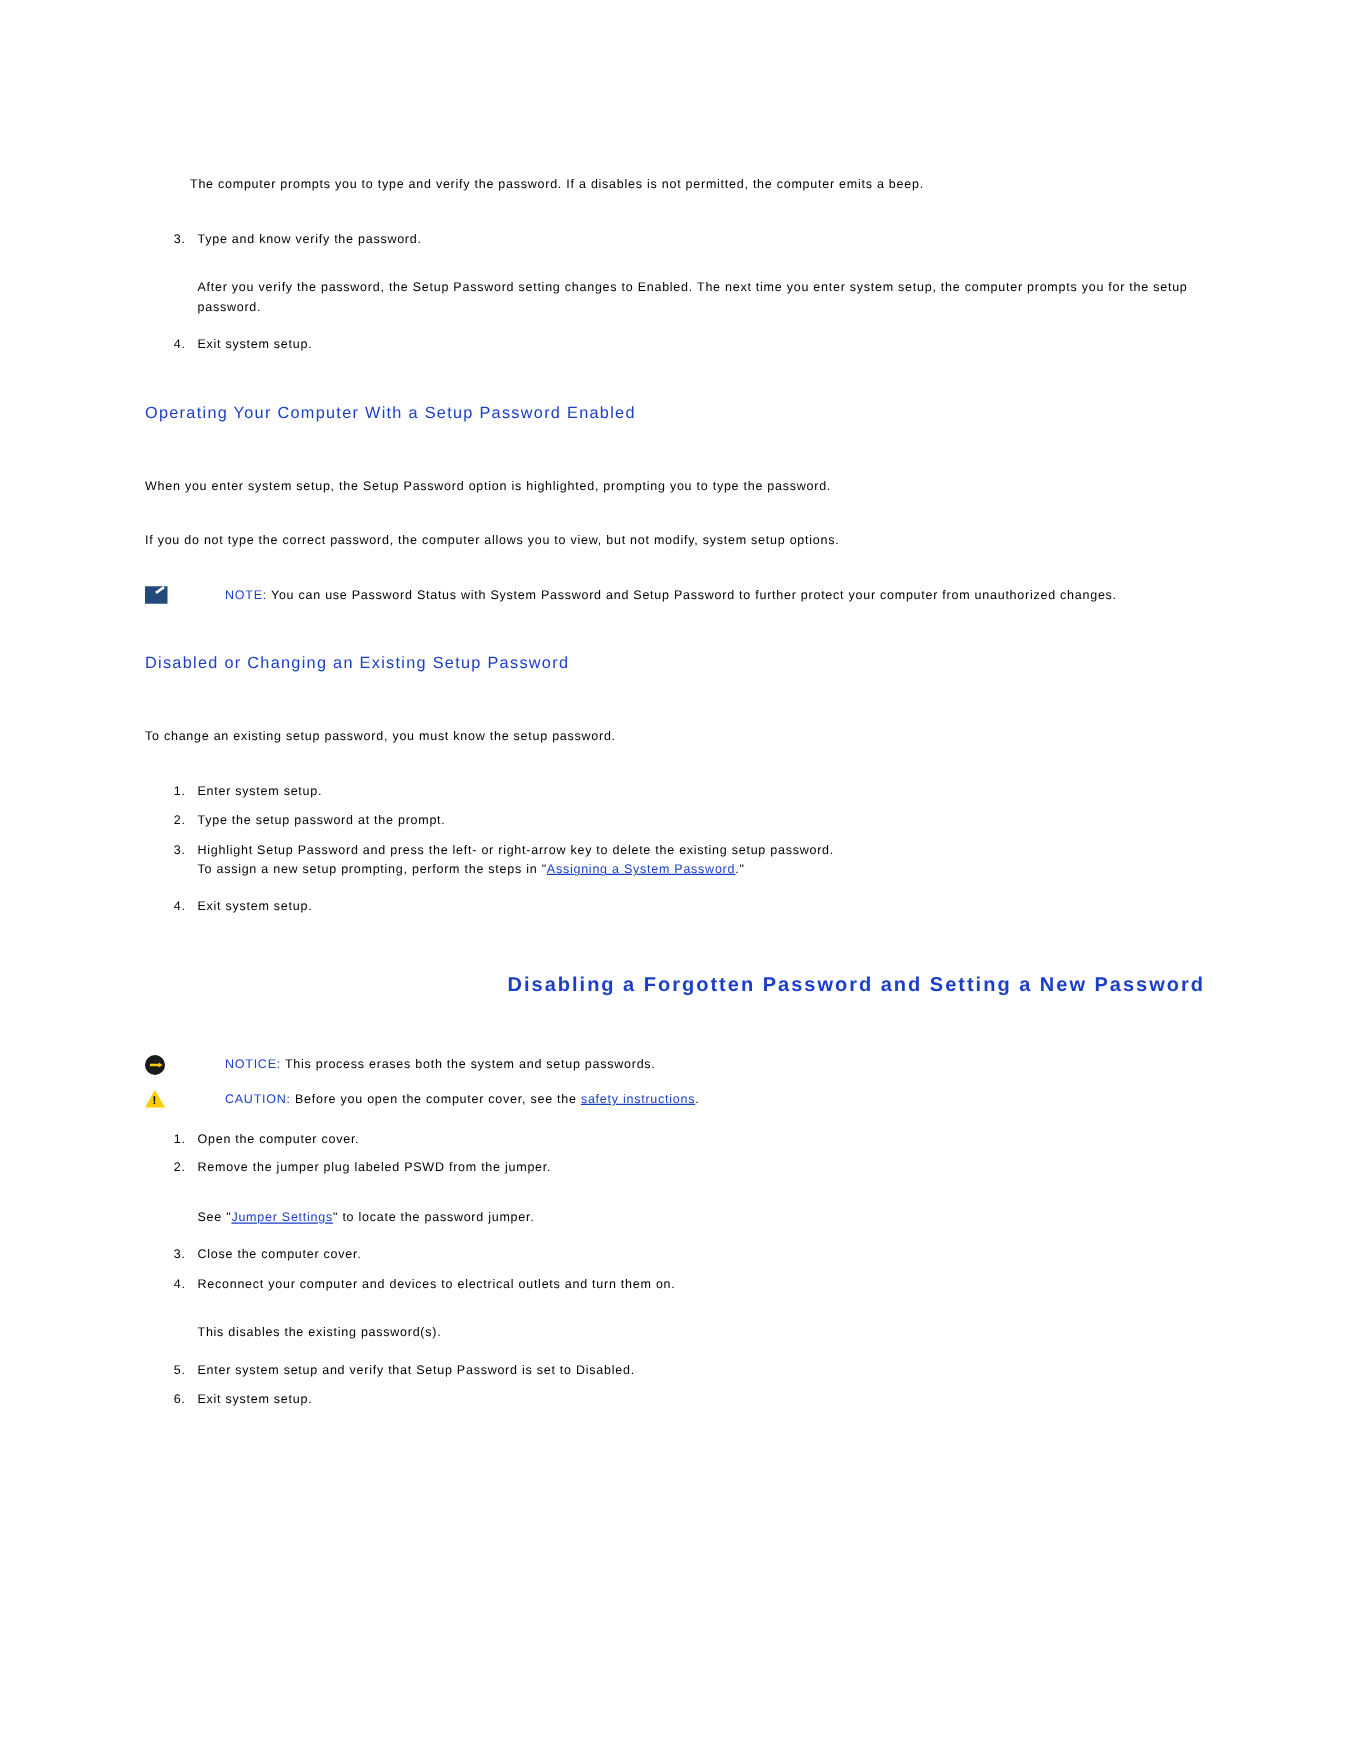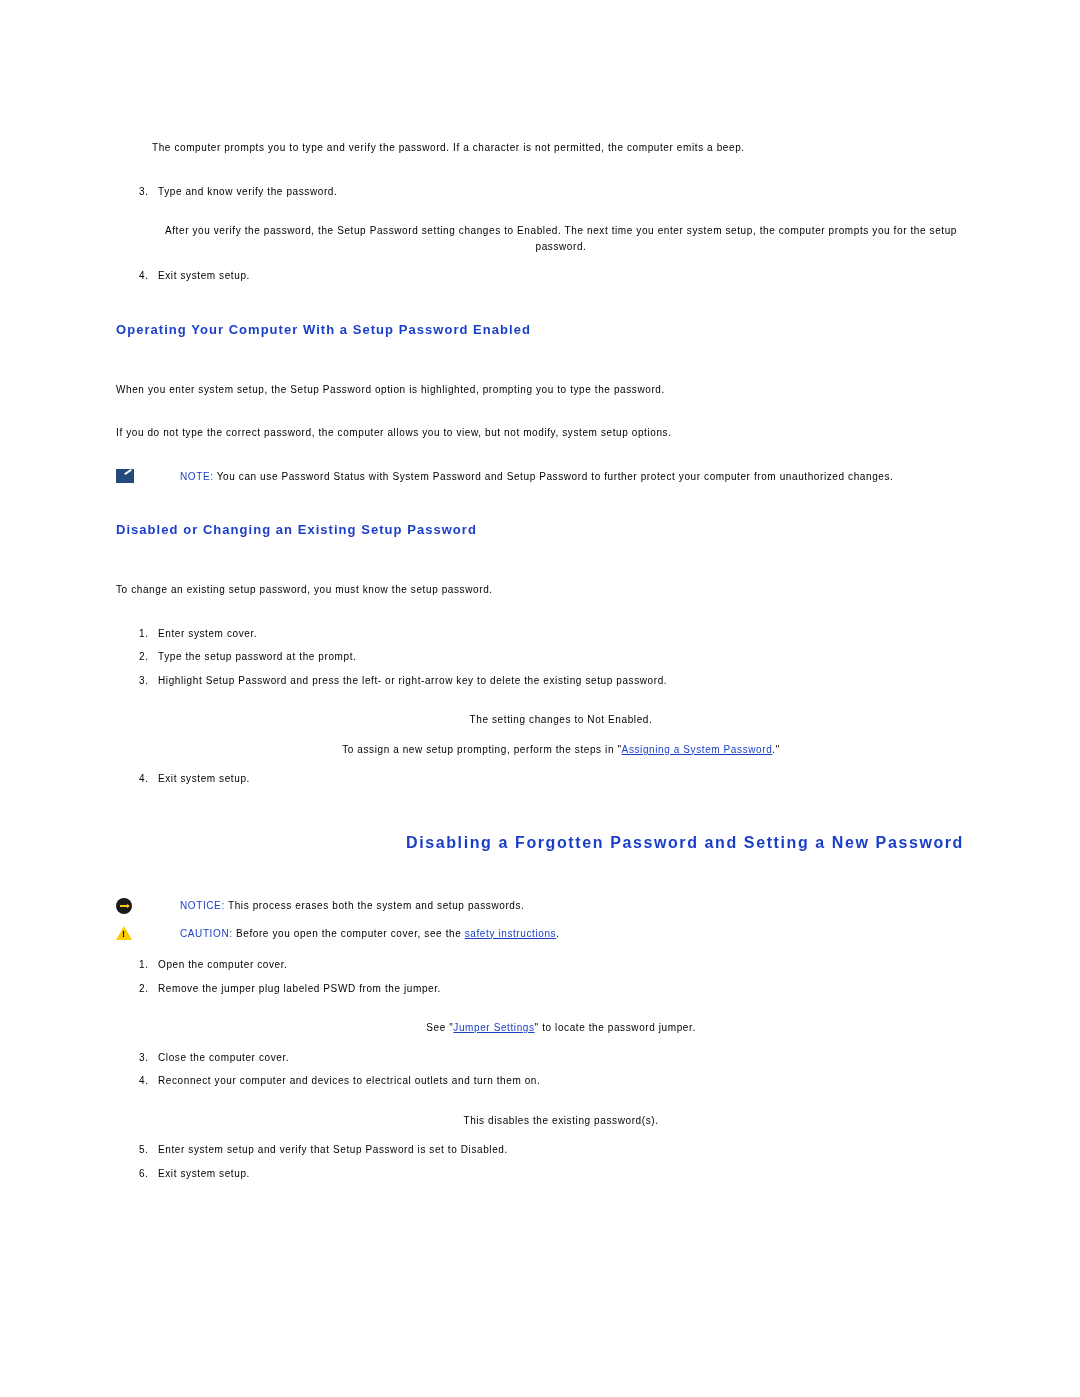--- a/index.html
+++ b/index.html
@@ -20,26 +20,25 @@
     margin: 0 0 24px 0;
     padding-left: 36px;
   }
   ol li {
     padding-left: 6px;
     margin-bottom: 8px;
   }
   .after-text {
     margin: 24px 0 14px 0;
     padding-left: 36px;
-    text-align: center;
   }
   h3 {
     font-size: 13px;
     color: #1a3ec8;
-    font-weight: bold;
+    font-weight: normal;
     margin: 36px 0 42px 0;
     letter-spacing: 0.08em;
   }
   h2 {
     font-size: 16px;
     color: #1a3ec8;
     font-weight: bold;
     margin: 44px 0 42px 0;
     letter-spacing: 0.1em;
     text-align: right;
@@ -135,21 +134,21 @@
     padding-left: 36px;
   }
   .indent-block {
     padding-left: 36px;
   }
 </style>
 </head>
 <body>
 
 <div class="indent-block">
-  <p class="para">The computer prompts you to type and verify the password. If a character is not permitted, the computer emits a beep.</p>
+  <p class="para">The computer prompts you to type and verify the password. If a disables is not permitted, the computer emits a beep.</p>
 </div>
 
 <ol start="3">
   <li>
     <span>Type and know verify the password.</span>
     <p class="after-text" style="padding-left:0;">After you verify the password, the Setup Password setting changes to Enabled. The next time you enter system setup, the computer prompts you for the setup password.</p>
   </li>
   <li>
     <span>Exit system setup.</span>
   </li>
@@ -167,25 +166,24 @@
   <div class="note-body">
     <span class="note-label">NOTE:</span><span> You can use Password Status with System Password and Setup Password to further protect your computer from unauthorized changes.</span>
   </div>
 </div>
 
 <h3>Disabled or Changing an Existing Setup Password</h3>
 
 <p class="para">To change an existing setup password, you must know the setup password.</p>
 
 <ol>
-  <li>Enter system cover.</li>
+  <li>Enter system setup.</li>
   <li>Type the setup password at the prompt.</li>
   <li>
     <span>Highlight Setup Password and press the left- or right-arrow key to delete the existing setup password.</span>
-    <p class="after-text" style="padding-left:0;">The setting changes to Not Enabled.</p>
     <p class="after-text" style="padding-left:0;margin-top:0;">
       <span>To assign a new setup prompting, perform the steps in "</span><a href="#" class="link">Assigning a System Password</a><span>."</span>
     </p>
   </li>
   <li>Exit system setup.</li>
 </ol>
 
 <h2>Disabling a Forgotten Password and Setting a New Password</h2>
 
 <div class="notice-row">

